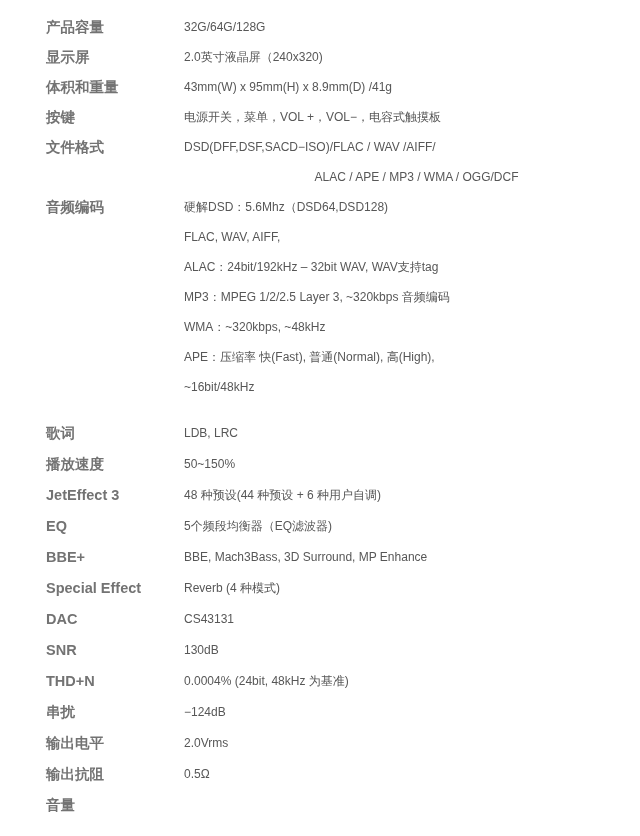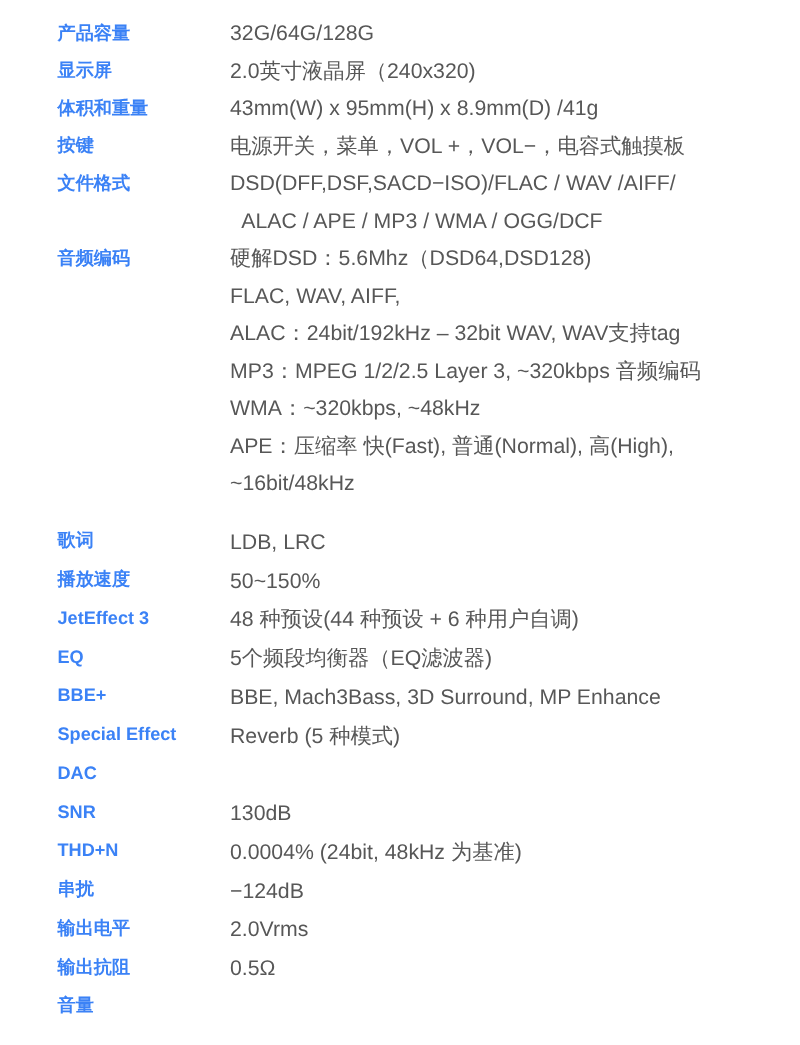--- a/index.html
+++ b/index.html
@@ -21,36 +21,37 @@
   .spec-row {
     display: flex;
     align-items: flex-start;
     padding: 0 0 0 46px;
   }
   .spec-label {
     width: 138px;
     flex: 0 0 138px;
     font-size: 14.5px;
     font-weight: bold;
-    color: #3b82f6;
+    color: #737373;
     line-height: 30px;
     white-space: nowrap;
   }
   .spec-value {
     flex: 1 1 auto;
-    font-size: 17px;
+    font-size: 12px;
     color: #575757;
     line-height: 30px;
   }
   .spec-value .line {
     display: block;
     white-space: nowrap;
   }
   .spec-value .line.indent {
     padding-left: 9px;
+    text-align: center;
   }
   .gap {
     height: 16px;
   }
   
   .block-two .spec-row .spec-label,
   .block-two .spec-row .spec-value {
     line-height: 31px;
   }
 </style>
@@ -133,25 +134,28 @@
     </div>
     <div class="spec-row">
       <div class="spec-label">BBE+</div>
       <div class="spec-value">
         <span class="line">BBE, Mach3Bass, 3D Surround, MP Enhance</span>
       </div>
     </div>
     <div class="spec-row">
       <div class="spec-label">Special Effect</div>
       <div class="spec-value">
-        <span class="line">Reverb (5 种模式)</span>
+        <span class="line">Reverb (4 种模式)</span>
       </div>
     </div>
     <div class="spec-row">
       <div class="spec-label">DAC</div>
+      <div class="spec-value">
+        <span class="line">CS43131</span>
+      </div>
     </div>
     <div class="spec-row">
       <div class="spec-label">SNR</div>
       <div class="spec-value">
         <span class="line">130dB</span>
       </div>
     </div>
     <div class="spec-row">
       <div class="spec-label">THD+N</div>
       <div class="spec-value">

